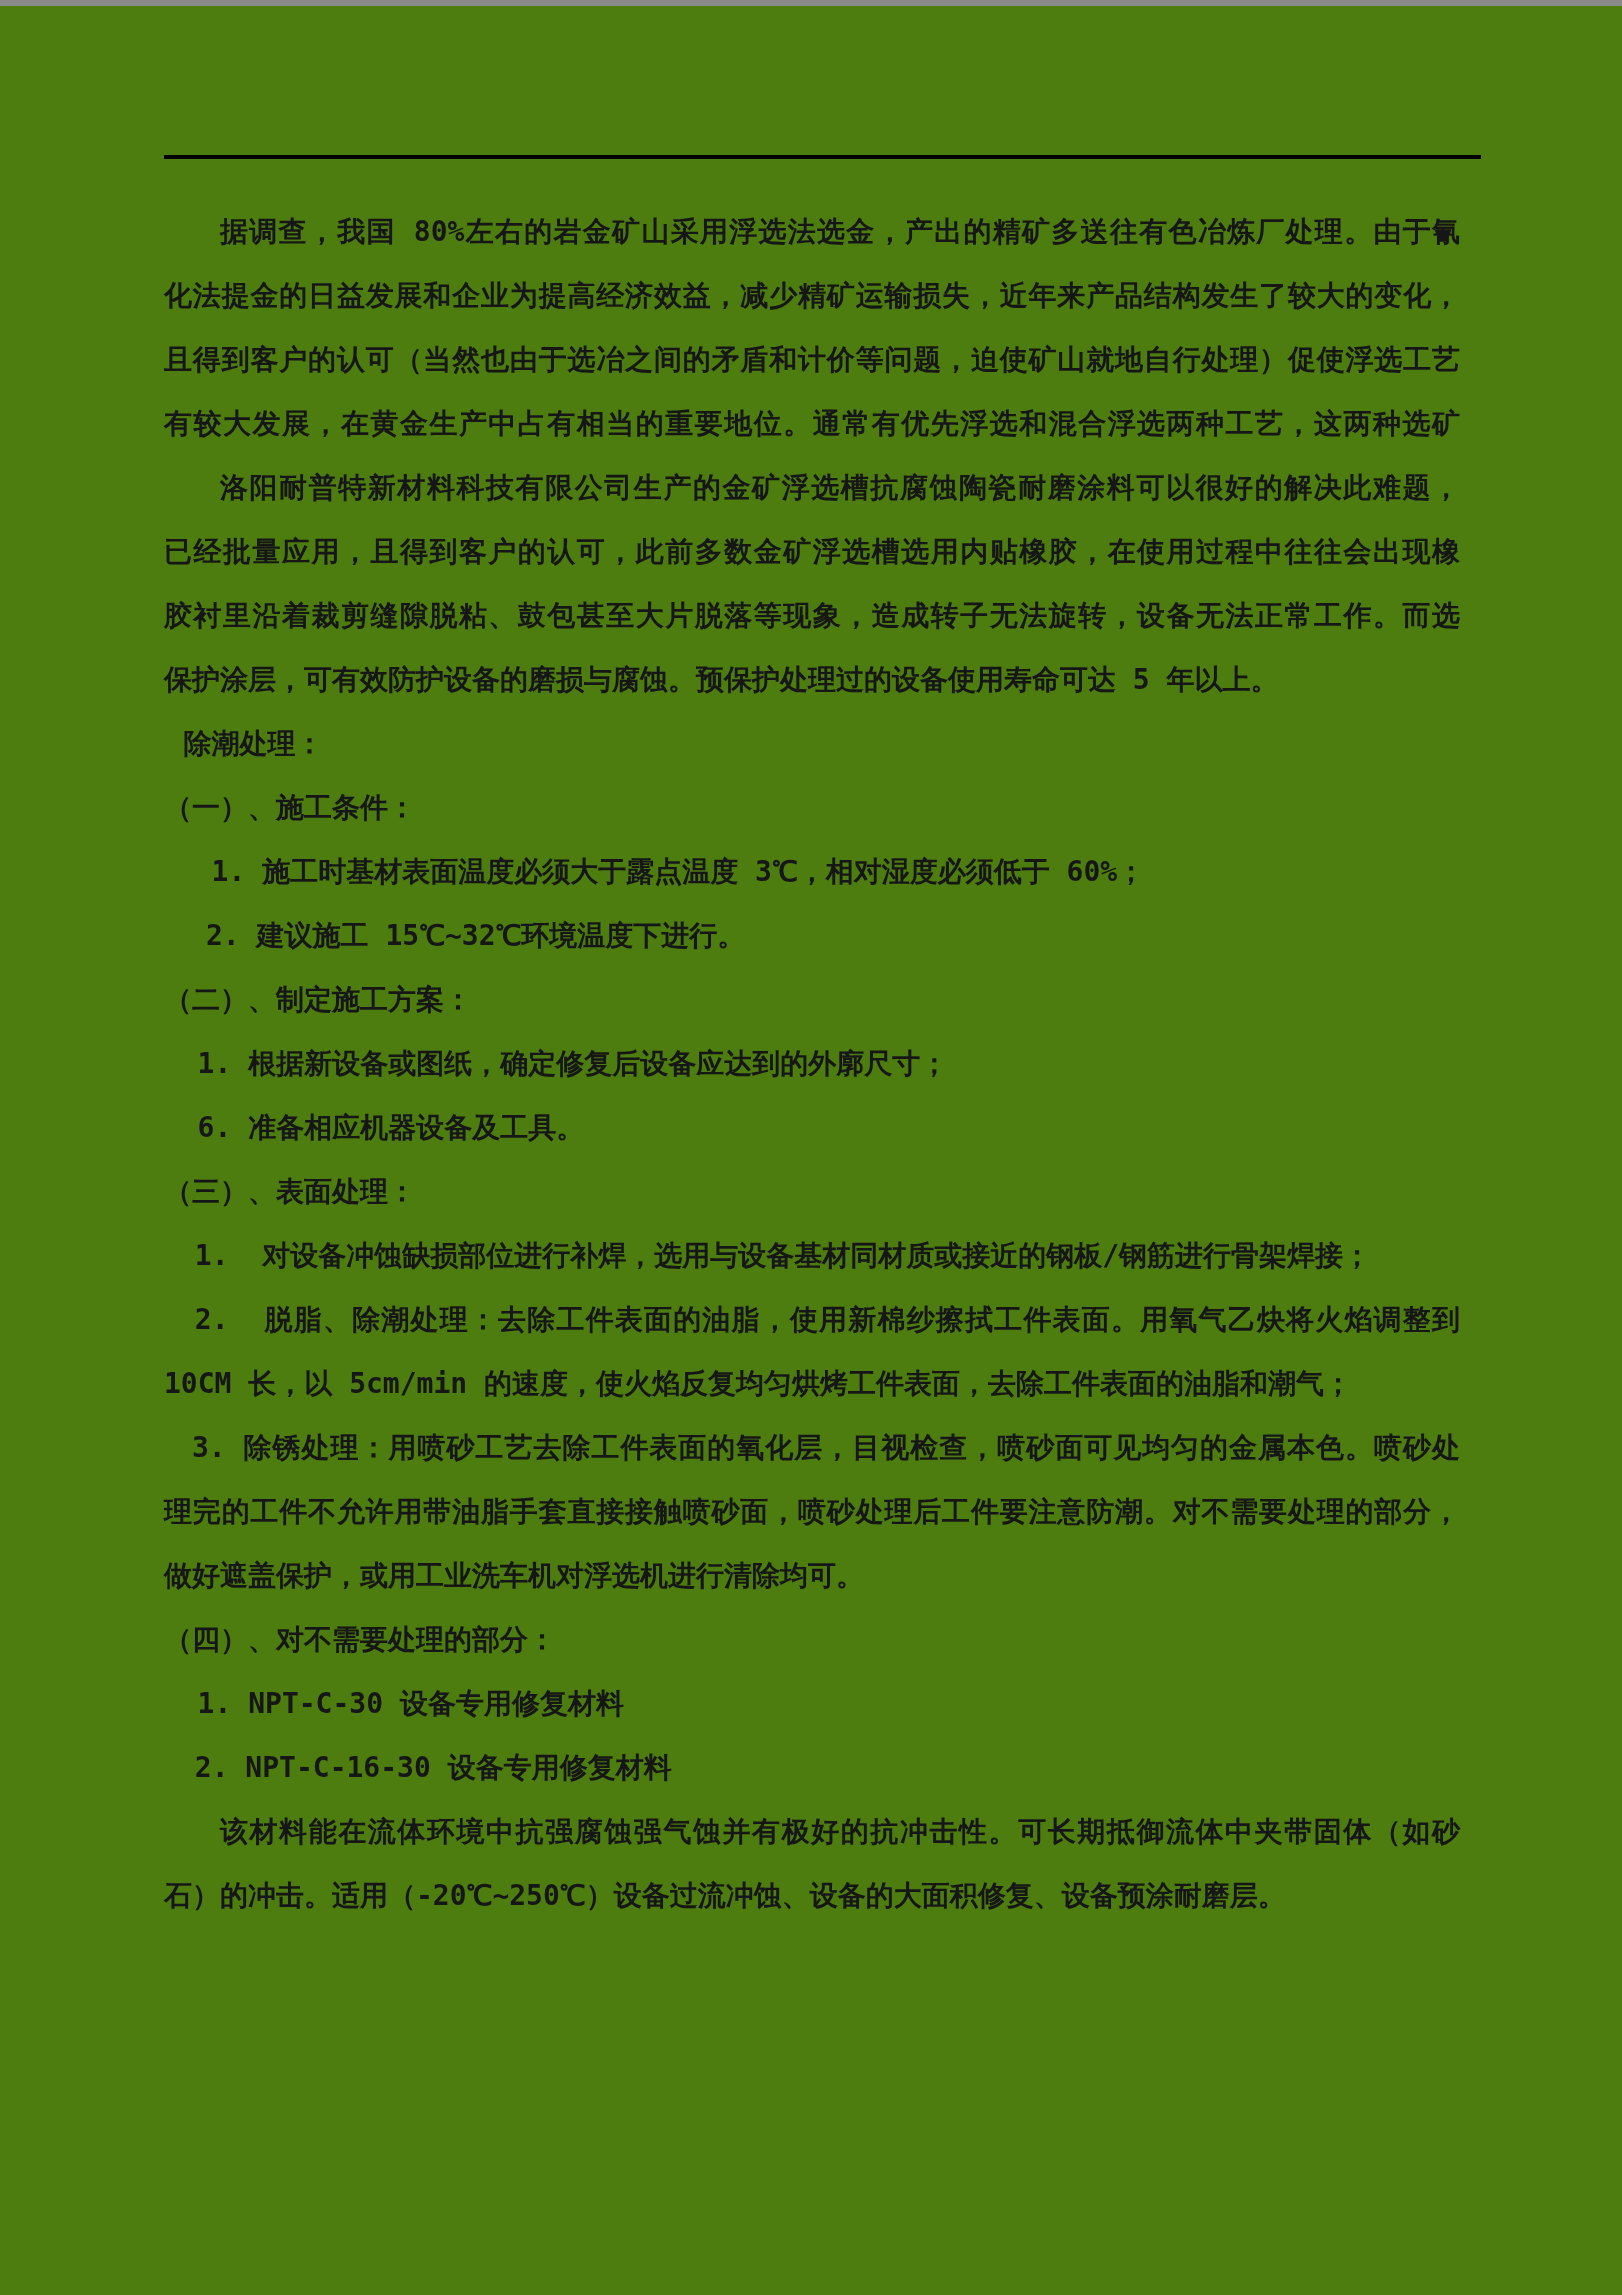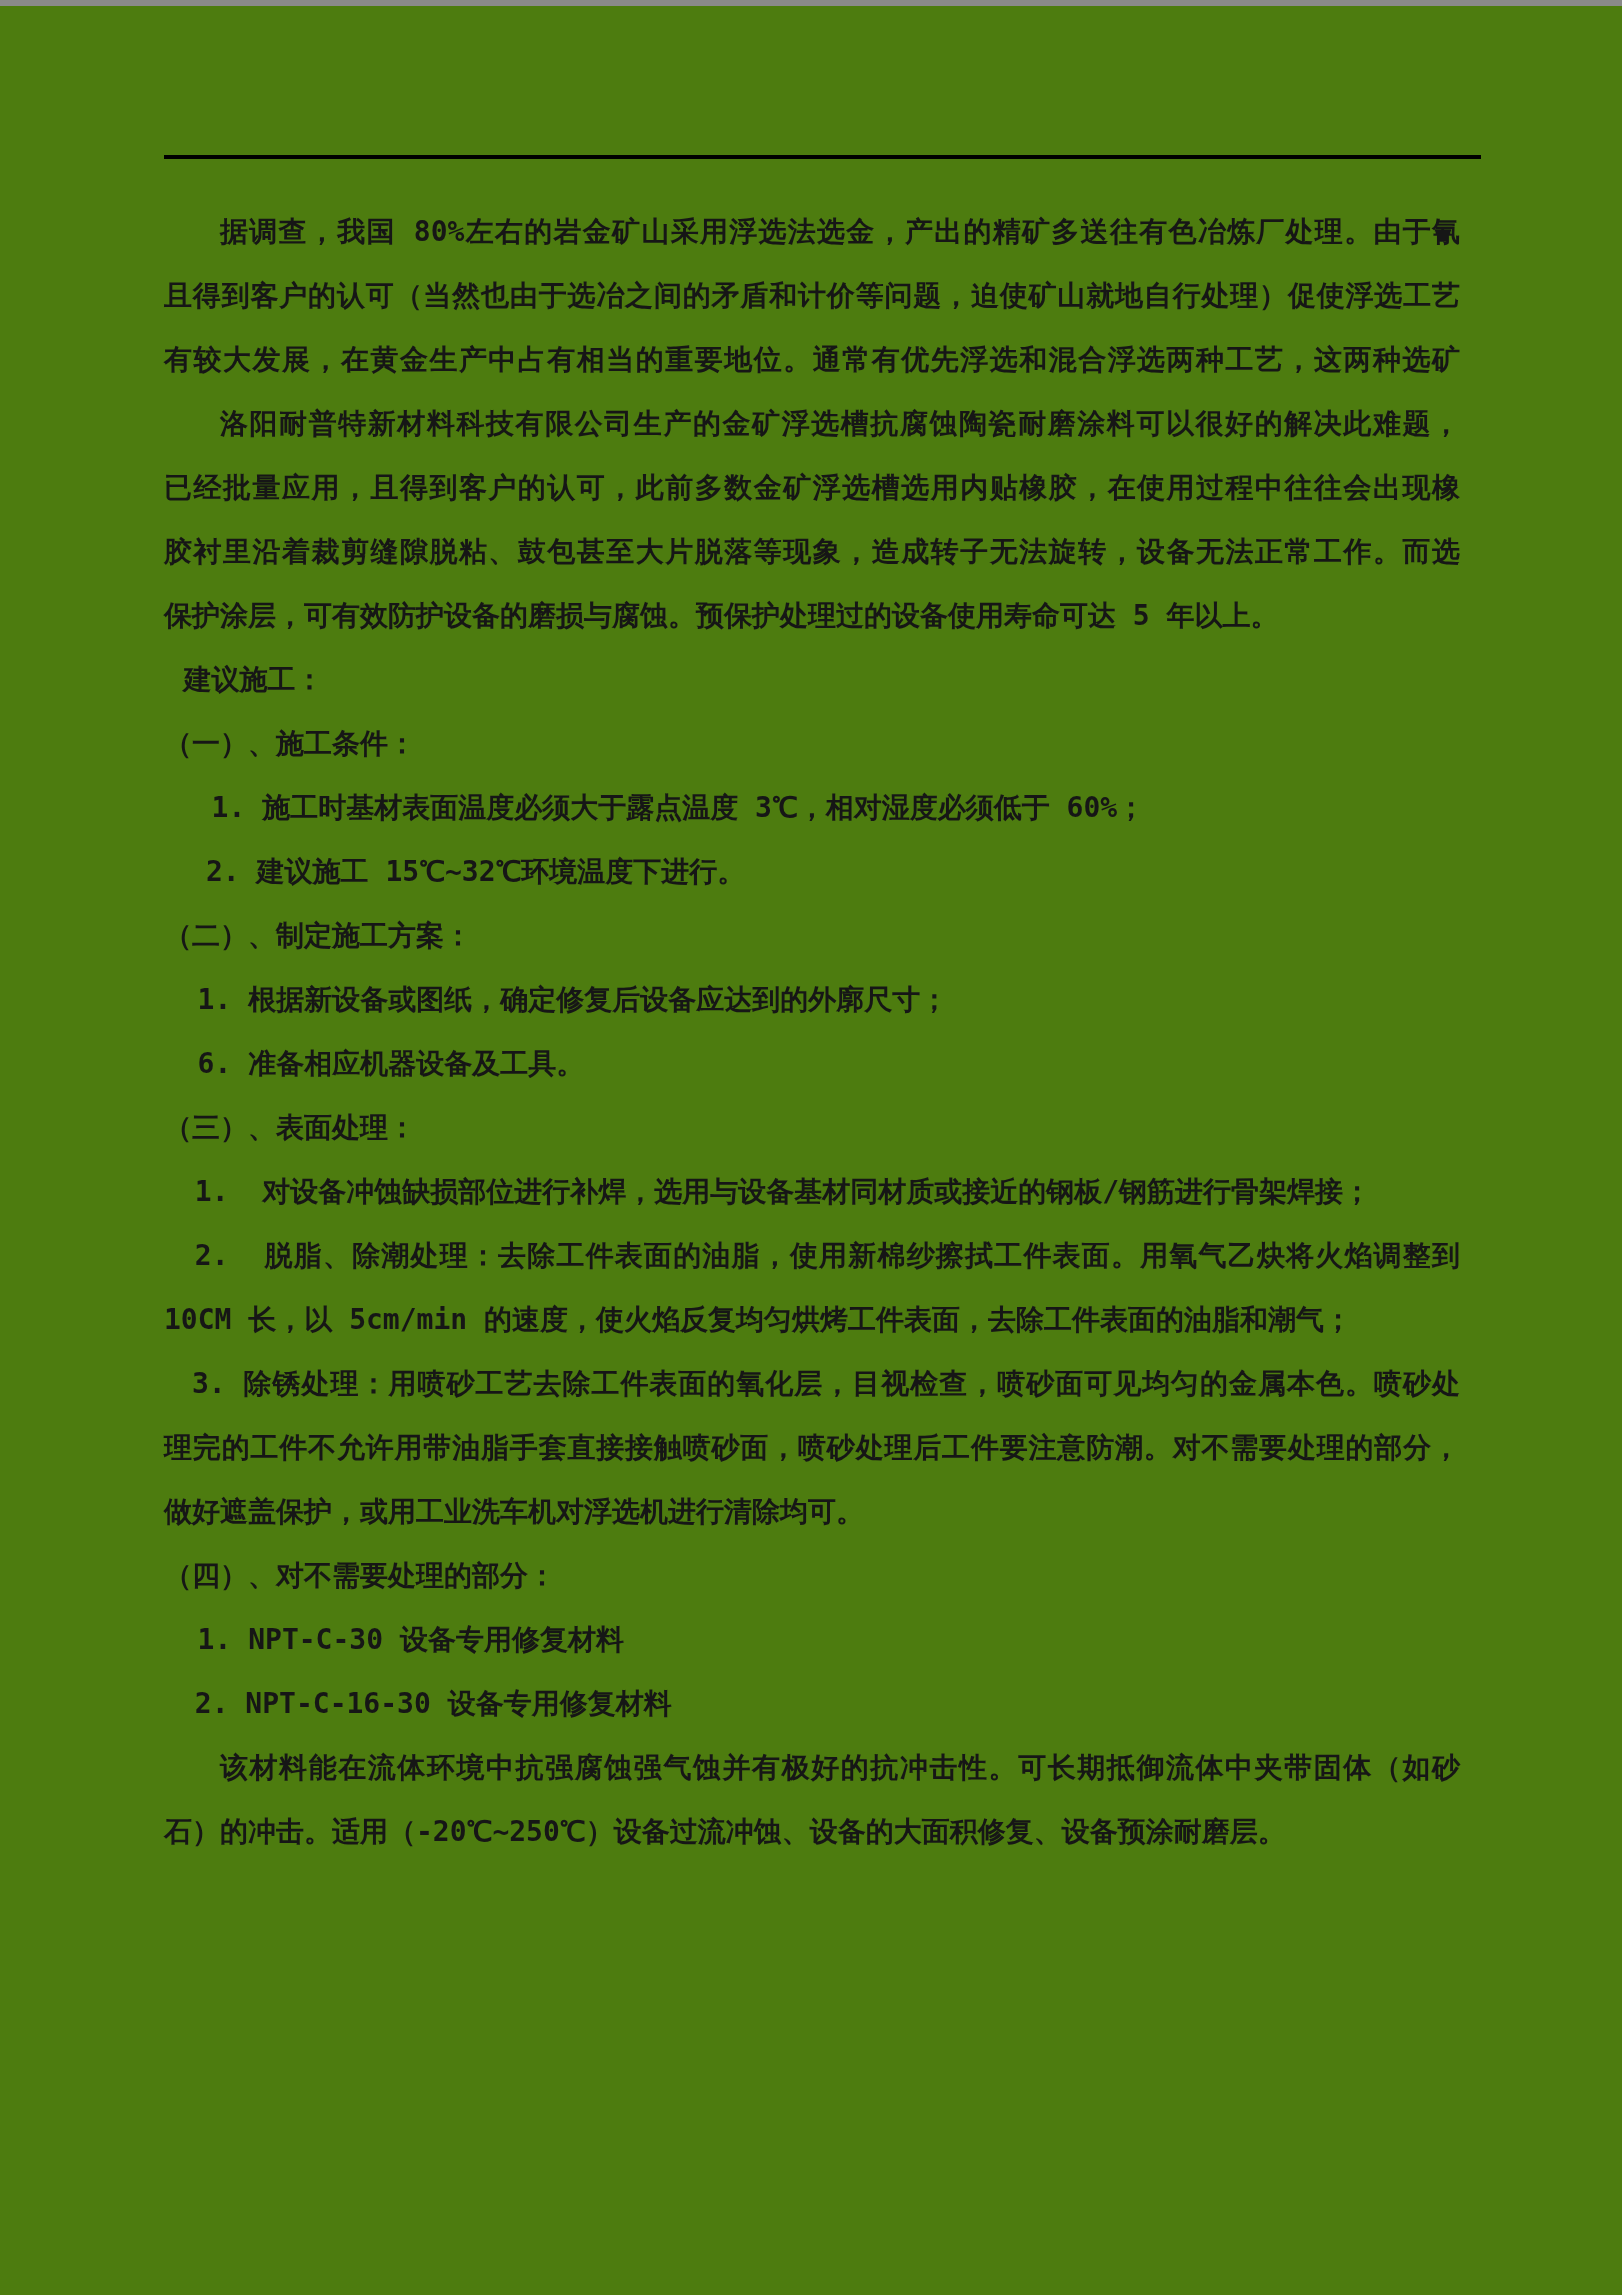--- a/index.html
+++ b/index.html
@@ -40,27 +40,28 @@
     text-justify:inter-character;
   }
 </style>
 </head>
 <body>
 
 <div class="page" style="background: #4d7c0f; color: rgb(22, 22, 22); margin-top: 6px;">
   <div class="header-rule" style="background: rgb(0, 0, 0);"></div>
   <div class="doc-body">
       <div class="tline flush" style="text-indent: 2em;">据调查，我国 80%左右的岩金矿山采用浮选法选金，产出的精矿多送往有色冶炼厂处理。由于氰</div>
+      <div class="tline flush" style="text-indent: 0em;">化法提金的日益发展和企业为提高经济效益，减少精矿运输损失，近年来产品结构发生了较大的变化，</div>
       <div class="tline flush" style="text-indent: 0em;">且得到客户的认可（当然也由于选冶之间的矛盾和计价等问题，迫使矿山就地自行处理）促使浮选工艺</div>
       <div class="tline flush" style="text-indent: 0em;">有较大发展，在黄金生产中占有相当的重要地位。通常有优先浮选和混合浮选两种工艺，这两种选矿</div>
       <div class="tline flush" style="text-indent: 2em;">洛阳耐普特新材料科技有限公司生产的金矿浮选槽抗腐蚀陶瓷耐磨涂料可以很好的解决此难题，</div>
       <div class="tline flush" style="text-indent: 0em;">已经批量应用，且得到客户的认可，此前多数金矿浮选槽选用内贴橡胶，在使用过程中往往会出现橡</div>
       <div class="tline flush" style="text-indent: 0em;">胶衬里沿着裁剪缝隙脱粘、鼓包甚至大片脱落等现象，造成转子无法旋转，设备无法正常工作。而选</div>
       <div class="tline" style="text-indent: 0em;">保护涂层，可有效防护设备的磨损与腐蚀。预保护处理过的设备使用寿命可达 5 年以上。</div>
-      <div class="tline" style="text-indent: 0.7em;">建议施工：</div>
+      <div class="tline" style="text-indent: 0.7em;">除潮处理：</div>
       <div class="tline" style="text-indent: 0em;">（一）、施工条件：</div>
       <div class="tline" style="text-indent: 1.7em;">1. 施工时基材表面温度必须大于露点温度 3℃，相对湿度必须低于 60%；</div>
       <div class="tline" style="text-indent: 1.5em;">2. 建议施工 15℃~32℃环境温度下进行。</div>
       <div class="tline" style="text-indent: 0em;">（二）、制定施工方案：</div>
       <div class="tline" style="text-indent: 1.2em;">1. 根据新设备或图纸，确定修复后设备应达到的外廓尺寸；</div>
       <div class="tline" style="text-indent: 1.2em;">6. 准备相应机器设备及工具。</div>
       <div class="tline" style="text-indent: 0em;">（三）、表面处理：</div>
       <div class="tline" style="text-indent: 1.1em;">1.  对设备冲蚀缺损部位进行补焊，选用与设备基材同材质或接近的钢板/钢筋进行骨架焊接；</div>
       <div class="tline flush" style="text-indent: 1.1em;">2.  脱脂、除潮处理：去除工件表面的油脂，使用新棉纱擦拭工件表面。用氧气乙炔将火焰调整到</div>
       <div class="tline" style="text-indent: 0em;">10CM 长，以 5cm/min 的速度，使火焰反复均匀烘烤工件表面，去除工件表面的油脂和潮气；</div>

